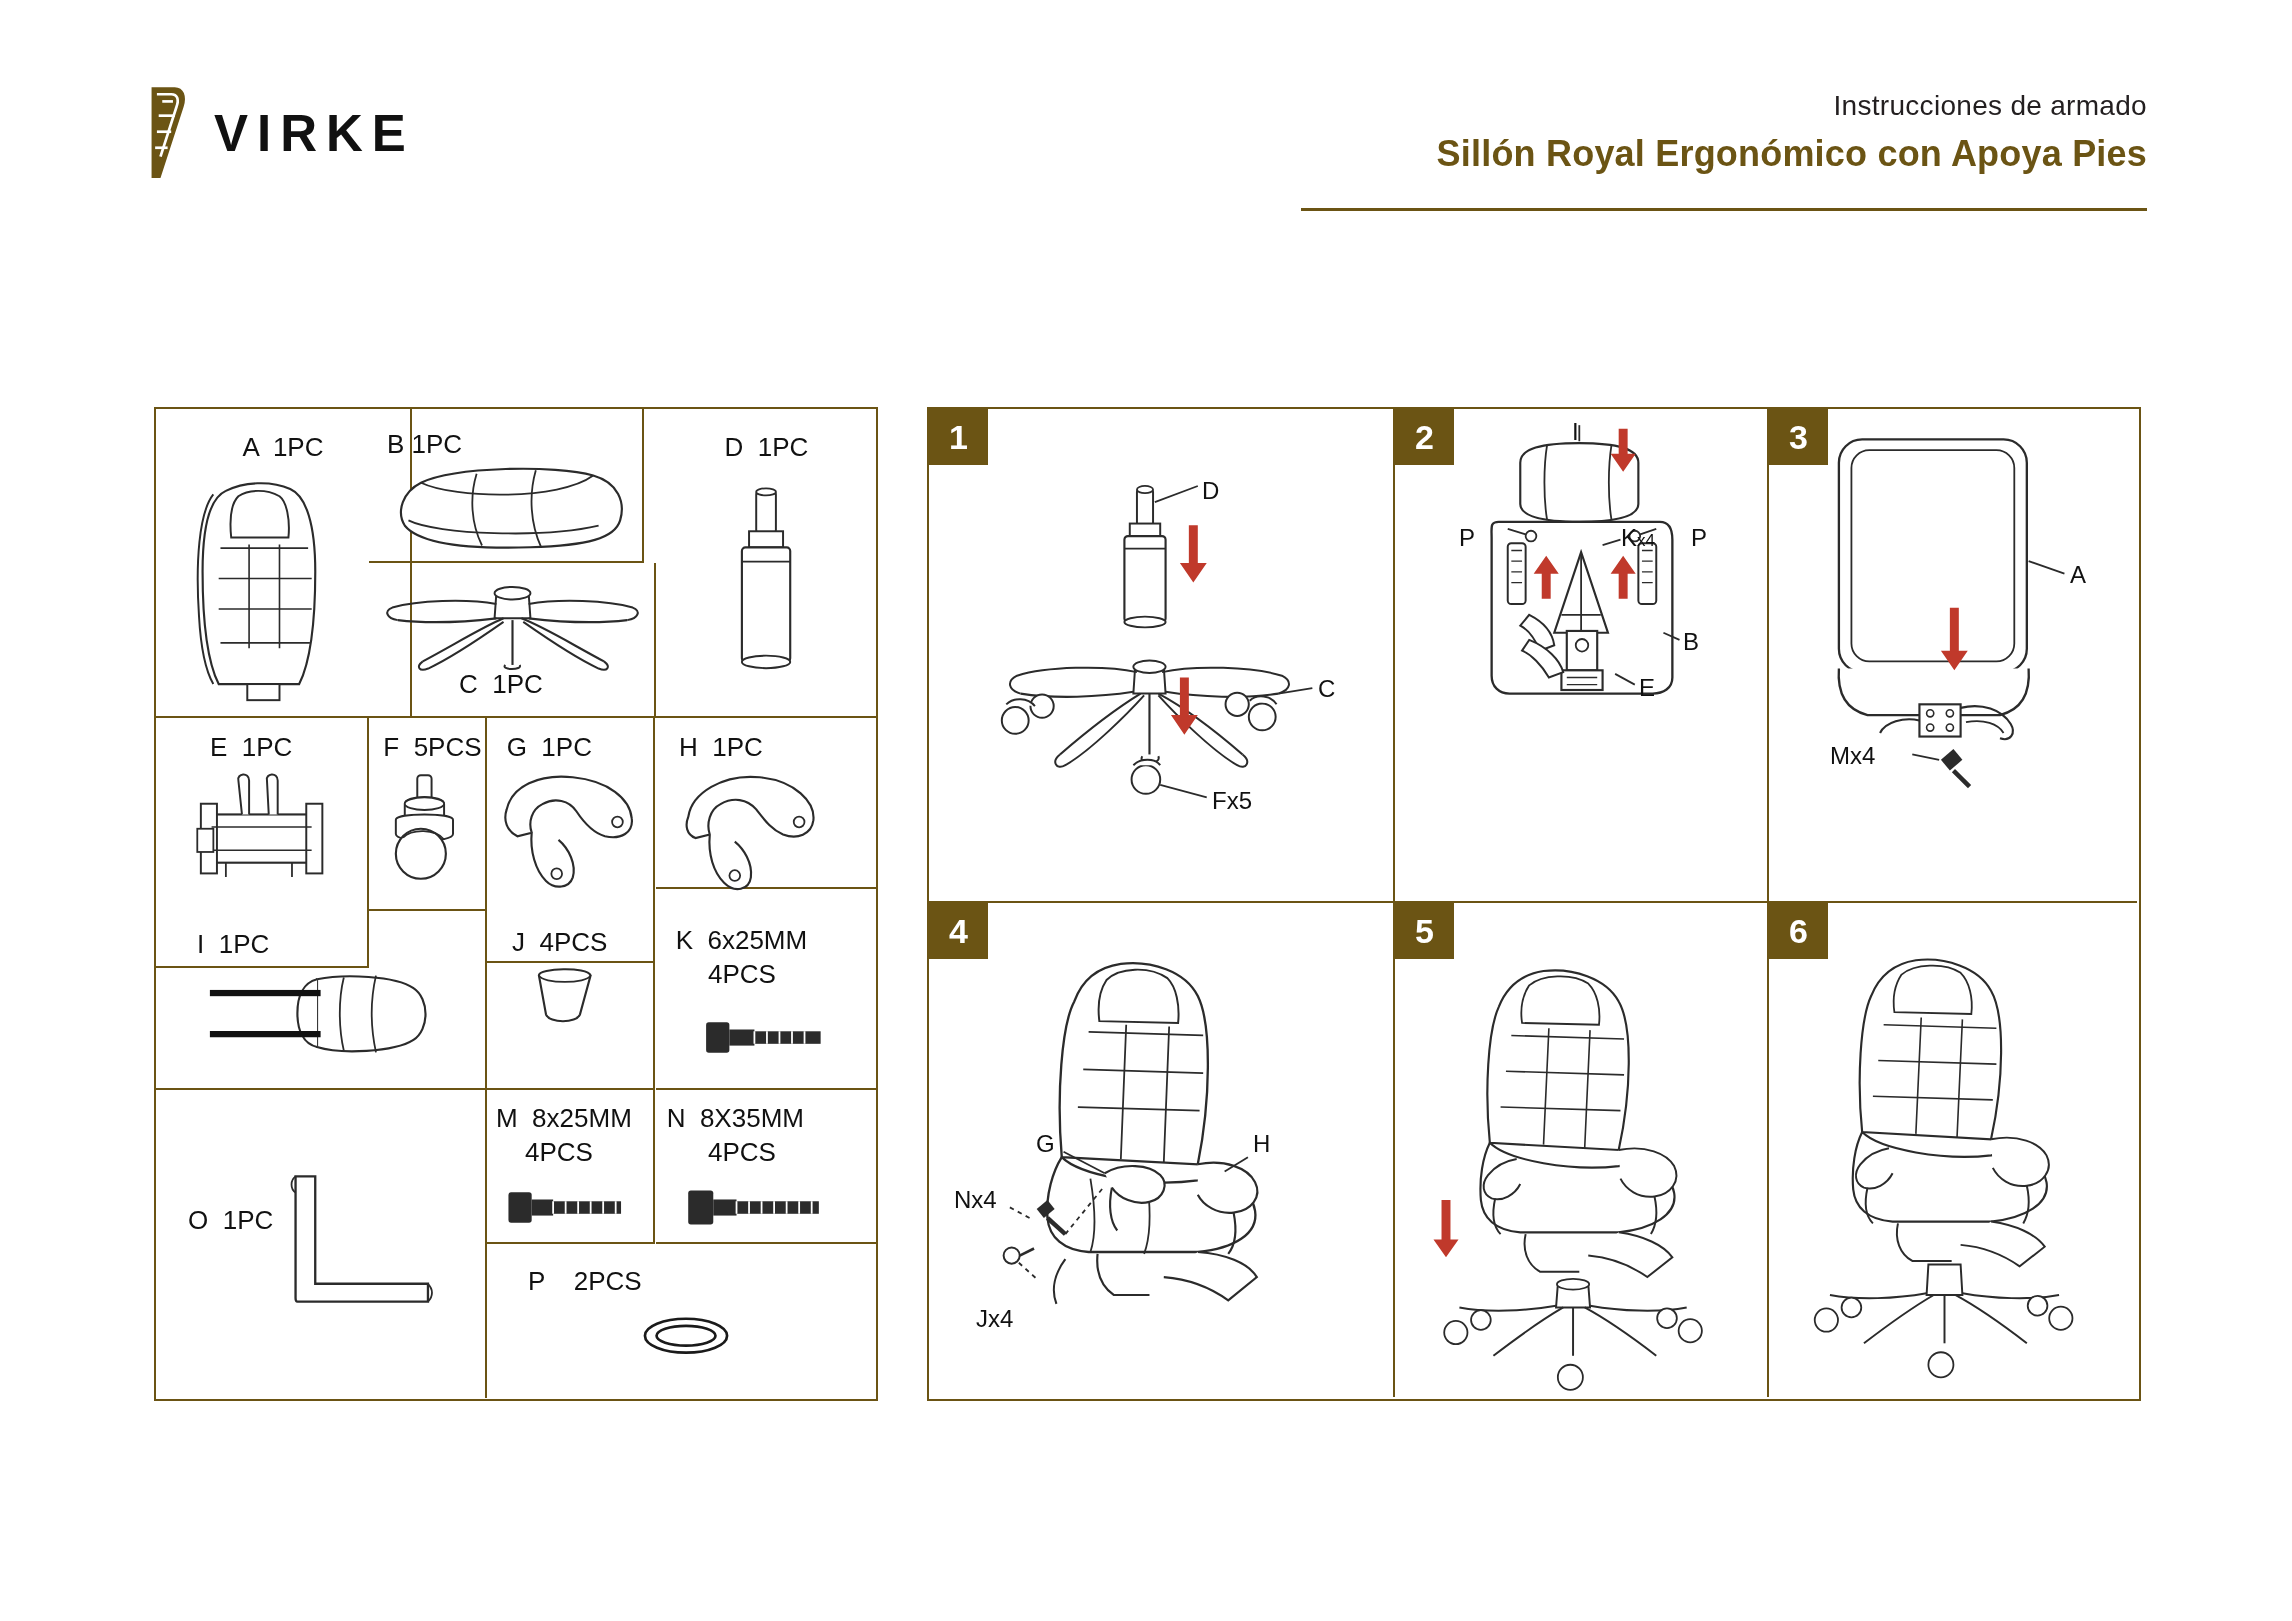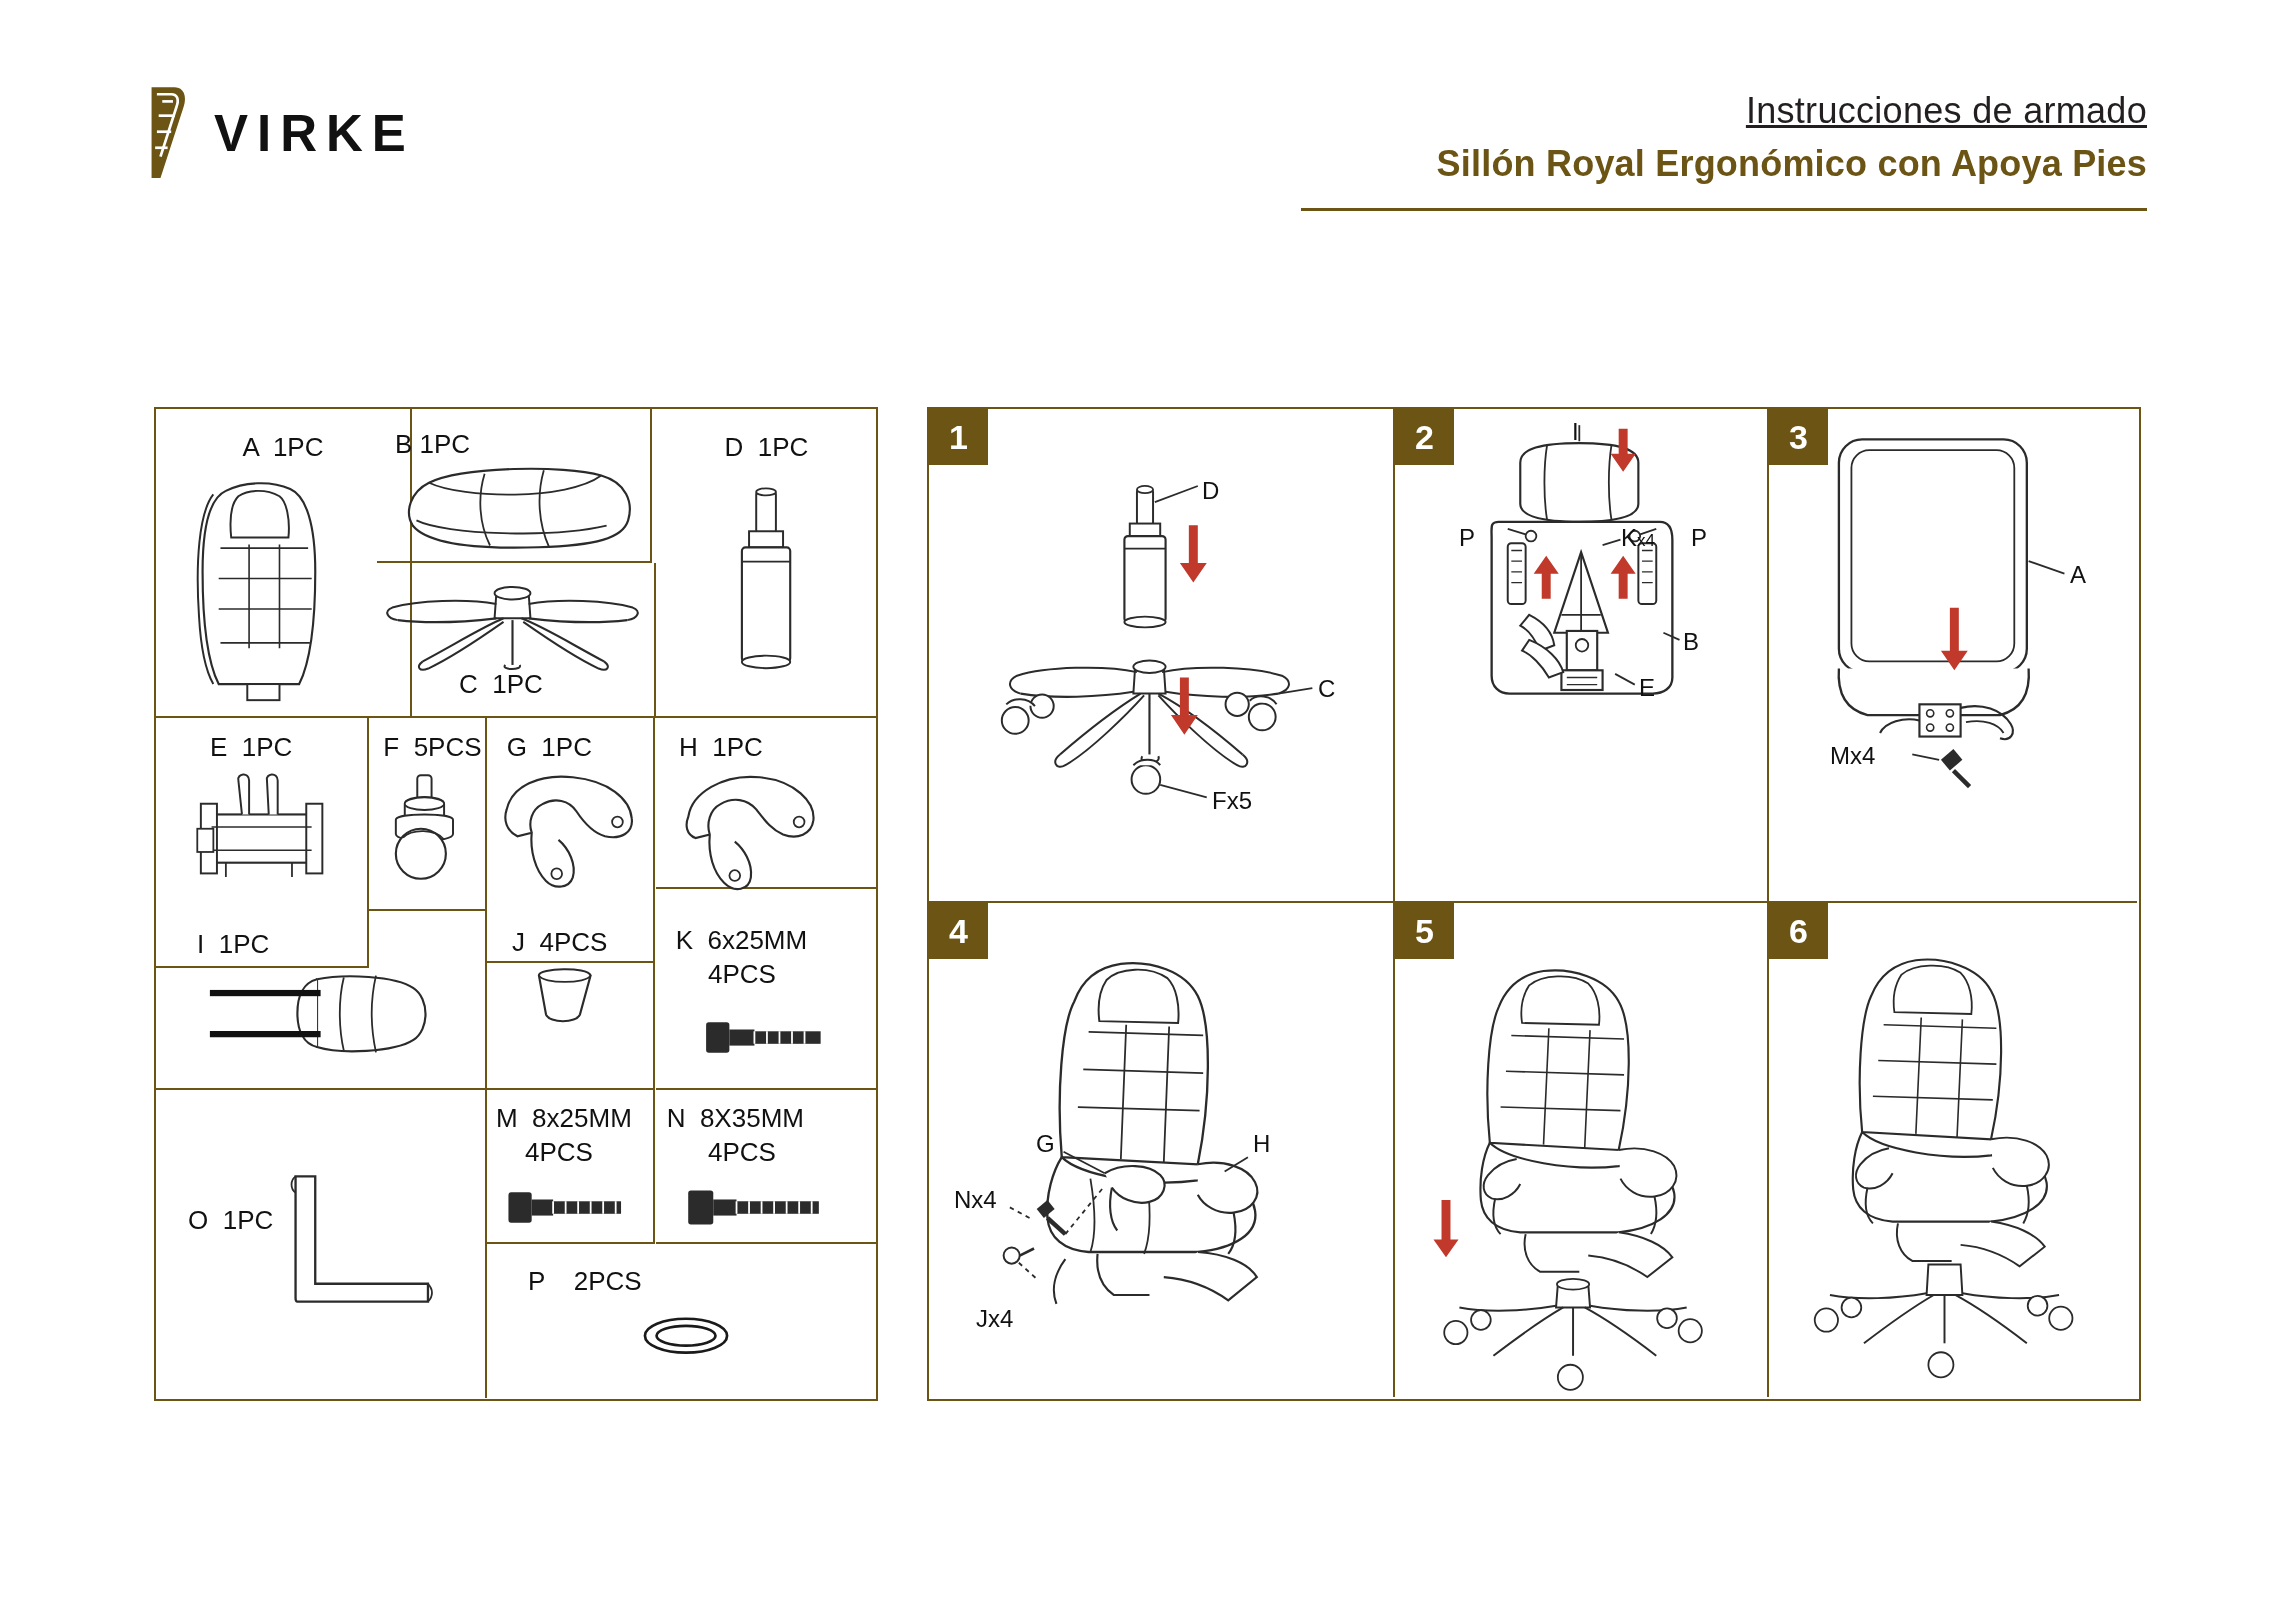--- a/index.html
+++ b/index.html
@@ -5,21 +5,21 @@
   html,body{margin:0;padding:0;background:#ffffff;}
   body{width:2293px;height:1621px;font-family:"Liberation Sans",sans-serif;color:#1a1a1a;overflow:hidden;}
   .page{position:relative;width:2293px;height:1621px;background:#fff;}
 
   
   .header{position:absolute;left:0;top:0;width:2293px;height:233px;}
   .logo-wrap{position:absolute;left:148px;top:85px;display:flex;align-items:center;gap:25px;}
   .logo-mark{width:41px;height:97px;position:relative;}
   .logo-text{font-size:51px;font-weight:700;letter-spacing:9px;color:#111;line-height:1;}
   .title-block{position:absolute;right:146px;top:90px;text-align:right;}
-  .title-1{font-size:36px;color:#231f20;font-weight:400;letter-spacing:0.3px;text-decoration:underline;}
+  .title-1{font-size:28px;color:#231f20;font-weight:400;letter-spacing:0.3px;}
   .title-2{font-size:36px;color:#6b5414;font-weight:700;margin-top:10.7px;letter-spacing:0.2px;}
   .title-rule{position:absolute;right:146px;top:208px;width:846px;height:2.7px;background:#6b5414;}
 
   
   .parts{position:absolute;left:154px;top:407px;width:724px;height:994px;border:2.7px solid #6b5414;box-sizing:border-box;}
   .cell{position:absolute;box-sizing:border-box;border-right:2.7px solid #6b5414;border-bottom:2.7px solid #6b5414;}
   .cell.nr{border-right:none;}
   .cell.nb{border-bottom:none;}
   .lbl{position:absolute;font-size:26px;color:#111;white-space:pre;}
   .lbl.c{left:0;right:0;text-align:center;}
@@ -67,21 +67,21 @@
       <svg width="213" height="237" style="position:absolute;left:0;top:64px;" viewBox="0 0 238 265">
         <path d="M78 20 C60 28 52 60 52 110 C52 170 58 212 70 236 L160 236 C172 212 178 168 178 110 C178 58 168 26 150 18 C128 8 98 10 78 20 Z" fill="#fff" stroke="#2b2b2b" stroke-width="2.4"></path>
         <path d="M92 26 C84 34 82 52 84 72 L148 72 C150 52 146 32 138 26 C124 18 104 18 92 26 Z" fill="#fff" stroke="#2b2b2b" stroke-width="2.2"></path>
         <path d="M72 84 L170 84 M70 118 L174 118 M70 152 L174 152 M72 190 L172 190" stroke="#2b2b2b" stroke-width="1.8" fill="none"></path>
         <path d="M104 80 L104 196 M138 80 L138 196" stroke="#2b2b2b" stroke-width="1.8" fill="none"></path>
         <path d="M64 24 C48 44 44 100 48 160 C50 196 56 222 64 236" fill="none" stroke="#2b2b2b" stroke-width="2.2"></path>
         <rect x="102" y="236" width="36" height="18" fill="#fff" stroke="#2b2b2b" stroke-width="2.2"></rect>
       </svg>
     </div>
 
-    <div class="cell" style="left:221px;top:0;width:275px;height:154px;">
+    <div class="cell" style="left:213px;top:0;width:275px;height:154px;">
       <div class="lbl" style="left:18px;top:19.7px;">B 1PC</div>
       <svg width="287" height="99" style="position:absolute;left:0;top:52px;" viewBox="0 0 320 110">
         <path d="M40 72 C30 56 38 34 58 24 C96 6 208 4 250 16 C278 24 286 46 280 66 C274 86 244 94 180 96 C118 98 58 94 40 72 Z" fill="#fff" stroke="#2b2b2b" stroke-width="2.4"></path>
         <path d="M44 66 C76 82 196 86 256 72" fill="none" stroke="#2b2b2b" stroke-width="2"></path>
         <path d="M58 24 C96 42 212 44 250 16" fill="none" stroke="#2b2b2b" stroke-width="2"></path>
         <path d="M120 14 C112 40 114 70 126 94 M186 10 C178 38 180 70 192 96" fill="none" stroke="#2b2b2b" stroke-width="2"></path>
       </svg>
     </div>
 
     <div class="cell" style="left:213px;top:154px;width:287px;height:155px;padding-left:24px;">

